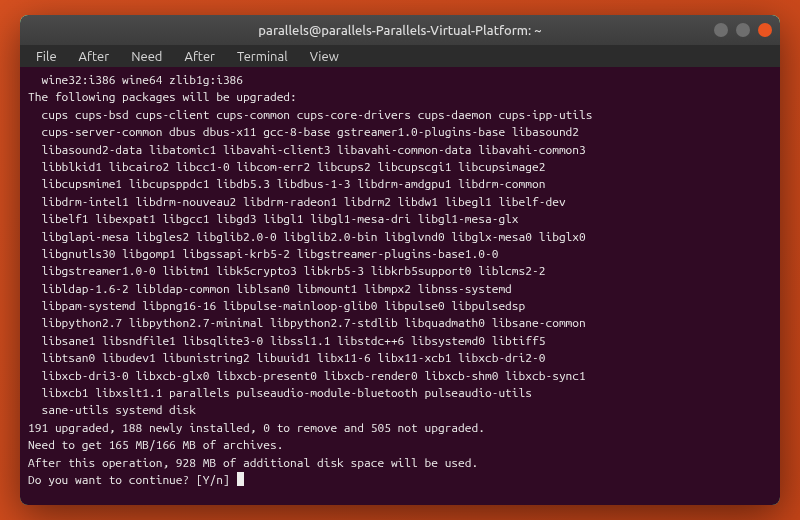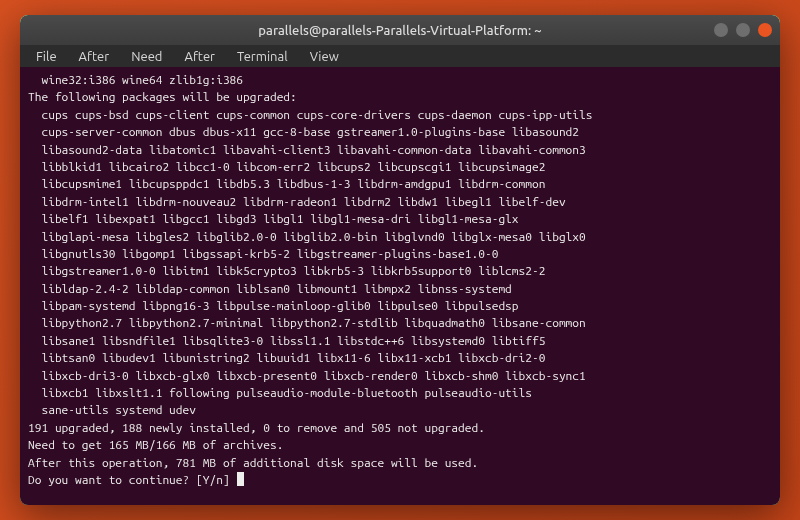--- a/index.html
+++ b/index.html
@@ -119,25 +119,25 @@
 <span>  cups cups-bsd cups-client cups-common cups-core-drivers cups-daemon cups-ipp-utils</span>
 <span>  cups-server-common dbus dbus-x11 gcc-8-base gstreamer1.0-plugins-base libasound2</span>
 <span>  libasound2-data libatomic1 libavahi-client3 libavahi-common-data libavahi-common3</span>
 <span>  libblkid1 libcairo2 libcc1-0 libcom-err2 libcups2 libcupscgi1 libcupsimage2</span>
 <span>  libcupsmime1 libcupsppdc1 libdb5.3 libdbus-1-3 libdrm-amdgpu1 libdrm-common</span>
 <span>  libdrm-intel1 libdrm-nouveau2 libdrm-radeon1 libdrm2 libdw1 libegl1 libelf-dev</span>
 <span>  libelf1 libexpat1 libgcc1 libgd3 libgl1 libgl1-mesa-dri libgl1-mesa-glx</span>
 <span>  libglapi-mesa libgles2 libglib2.0-0 libglib2.0-bin libglvnd0 libglx-mesa0 libglx0</span>
 <span>  libgnutls30 libgomp1 libgssapi-krb5-2 libgstreamer-plugins-base1.0-0</span>
 <span>  libgstreamer1.0-0 libitm1 libk5crypto3 libkrb5-3 libkrb5support0 liblcms2-2</span>
-<span>  libldap-2.4-2 libldap-common liblsan0 libmount1 libmpx2 libnss-systemd</span>
-<span>  libpam-systemd libpng16-3 libpulse-mainloop-glib0 libpulse0 libpulsedsp</span>
+<span>  libldap-1.6-2 libldap-common liblsan0 libmount1 libmpx2 libnss-systemd</span>
+<span>  libpam-systemd libpng16-16 libpulse-mainloop-glib0 libpulse0 libpulsedsp</span>
 <span>  libpython2.7 libpython2.7-minimal libpython2.7-stdlib libquadmath0 libsane-common</span>
 <span>  libsane1 libsndfile1 libsqlite3-0 libssl1.1 libstdc++6 libsystemd0 libtiff5</span>
 <span>  libtsan0 libudev1 libunistring2 libuuid1 libx11-6 libx11-xcb1 libxcb-dri2-0</span>
 <span>  libxcb-dri3-0 libxcb-glx0 libxcb-present0 libxcb-render0 libxcb-shm0 libxcb-sync1</span>
-<span>  libxcb1 libxslt1.1 following pulseaudio-module-bluetooth pulseaudio-utils</span>
-<span>  sane-utils systemd udev</span>
+<span>  libxcb1 libxslt1.1 parallels pulseaudio-module-bluetooth pulseaudio-utils</span>
+<span>  sane-utils systemd disk</span>
 <span>191 upgraded, 188 newly installed, 0 to remove and 505 not upgraded.</span>
 <span>Need to get 165 MB/166 MB of archives.</span>
-<span>After this operation, 781 MB of additional disk space will be used.</span>
+<span>After this operation, 928 MB of additional disk space will be used.</span>
 <span>Do you want to continue? [Y/n] </span><span class="cursor"></span></div>
 </div>
 
 </body></html>

